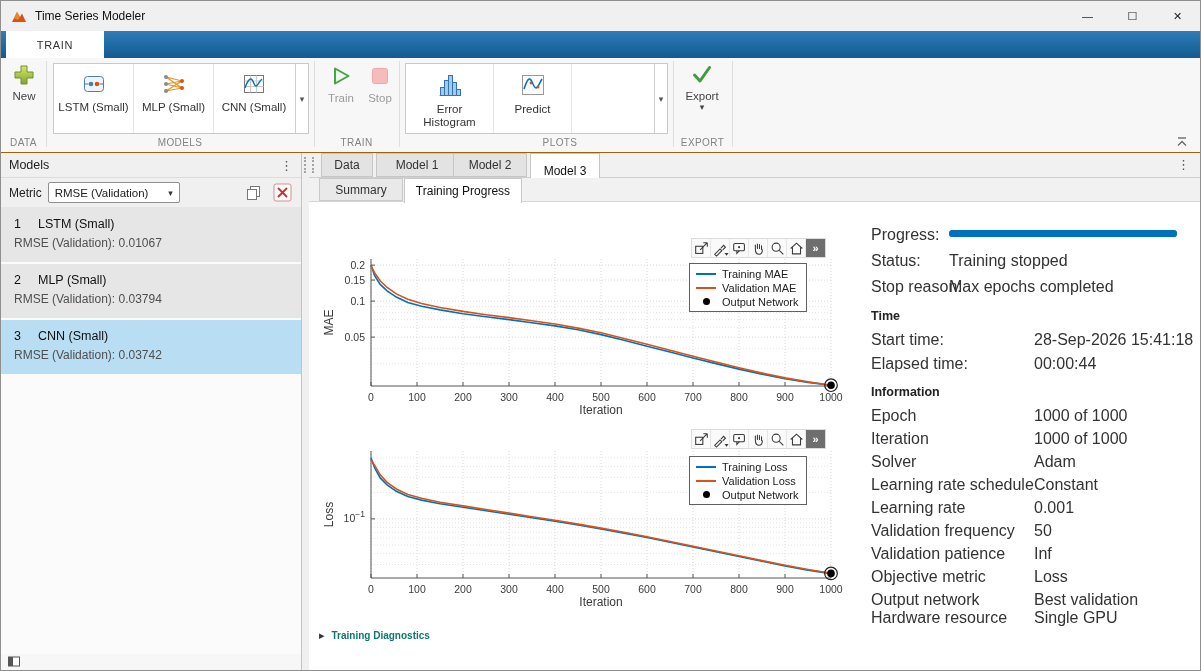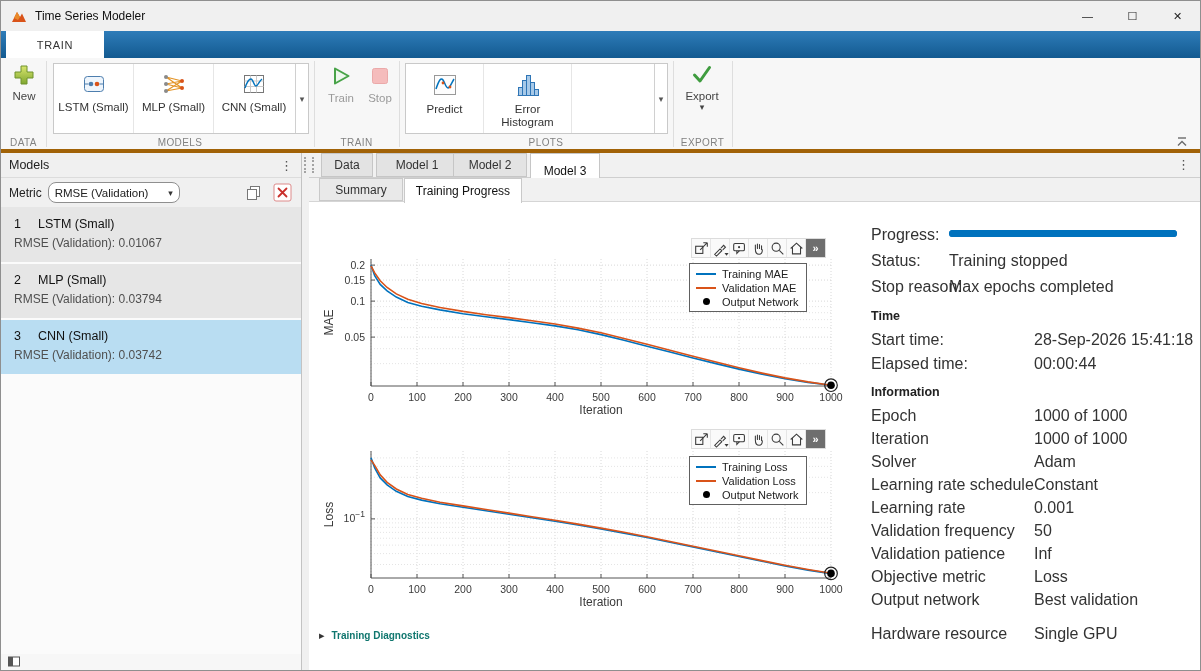--- a/index.html
+++ b/index.html
@@ -6,38 +6,38 @@
 html,body{width:1201px;height:671px}
 body{font-family:"Liberation Sans","DejaVu Sans",sans-serif;font-size:12px;color:#222;background:#fff;position:relative;overflow:hidden;border:1px solid #8f8f8f}
 
 .titlebar{position:absolute;left:0;top:0;width:100%;height:30px;background:#f0f0f0;display:flex;align-items:center;padding-left:10px;gap:8px}
 .title-text{font-size:12px;color:#111}
 .win-btns{position:absolute;right:0;top:0;height:30px;display:flex}
 .win-btn{width:45px;height:30px;display:flex;align-items:center;justify-content:center;font-size:11px;color:#222}
 
 .ribbon-tabs{position:absolute;left:0;top:30px;width:100%;height:27px;background:linear-gradient(#2e7cb9,#135a90)}
 .ribbon-tab{position:absolute;left:5px;top:0;width:98px;height:27px;background:#fff;display:flex;align-items:center;justify-content:center;font-size:11px;letter-spacing:.7px;color:#333}
-.ribbon-body{position:absolute;left:0;top:57px;width:100%;height:95px;background:#f7f7f7;border-bottom:4px solid #a16207}
+.ribbon-body{position:absolute;left:0;top:57px;width:100%;height:95px;background:#f7f7f7;border-bottom:1px solid #a16207}
 .rb-btn{position:absolute;display:flex;flex-direction:column;align-items:center}
 .rb-label{margin-top:4px;font-size:11.5px;color:#444;white-space:nowrap}
 .rb-label.dim{color:#9a9a9a}
 .vdiv{position:absolute;top:3px;height:86px;width:1px;background:#dedede}
 .sec-label{position:absolute;top:79px;height:14px;font-size:10px;color:#828282;text-align:center;letter-spacing:.4px}
 .gallery{position:absolute;background:#fff;border:1px solid #c9c9c9;display:flex}
 .gal-item{display:flex;flex-direction:column;align-items:center;border-right:1px solid #e6e6e6}
 .gal-item svg{margin-top:7px}
 .gal-label{font-size:11.5px;color:#333;margin-top:4px;text-align:center;line-height:13px}
 .gal-arrow-cell{margin-left:auto;width:13px;border-left:1px solid #d0d0d0;display:flex;align-items:center;justify-content:center;font-size:9px;color:#555}
 .caret-small{font-size:9px;color:#444}
 
 .left-panel{position:absolute;left:0;top:152px;width:301px;height:519px;background:#f7f7f7;border-right:1px solid #c3c3c3}
 .lp-header{height:25px;background:#f0f0f0;border-bottom:1px solid #dcdcdc;display:flex;align-items:center;padding:0 8px;font-size:12.5px;color:#222}
 .kebab{margin-left:auto;color:#555;font-size:13px;line-height:1}
 .lp-toolbar{height:30px;display:flex;align-items:center;padding:0 8px;gap:6px;background:#f0f0f0;border-bottom:1px solid #e6e6e6}
-.metric-dd{width:132px;height:21px;background:#fff;border:1px solid #8f8f8f;border-radius:8px;display:flex;align-items:center;padding:4px 6px;font-size:11.5px;gap:4px}
+.metric-dd{width:132px;height:21px;background:#fff;border:1px solid #8f8f8f;border-radius:2px;display:flex;align-items:center;padding:4px 6px;font-size:11.5px;gap:4px}
 .dd-caret{margin-left:auto;font-size:9px;color:#333}
 .tool-btn{width:22px;height:22px;display:flex;align-items:center;justify-content:center}
 .model-list{position:absolute;left:0;top:55px;width:300px;bottom:18px;background:#fbfbfb}
 .model-item{height:54px;background:#e6e6e6;margin-bottom:2px;padding:9px 0 9px 13px}
 .model-item.selected{background:#b9ddf2}
 .mi-line1{font-size:12.5px;color:#111}
 .mi-idx{display:inline-block;width:24px}
 .mi-line2{margin-top:5px;font-size:12px;color:#4f4f4f}
 .lp-collapse{position:absolute;left:6px;bottom:4px}
 .grip{position:absolute;height:16px;border-left:2px dotted #a3a3a3}
@@ -158,61 +158,61 @@
   </div>
   <div class="rb-btn" style="left:362px;top:6px;width:34px">
     <svg width="24" height="24" viewBox="0 0 24 24">
       <rect x="4.5" y="4.5" width="15" height="15" rx="2" fill="#f5bcbc" stroke="#eba9a9"></rect>
     </svg>
     <div class="rb-label dim">Stop</div>
   </div>
   <div class="vdiv" style="left:398px"></div>
 
   <div class="gallery" style="left:404px;top:5px;width:263px;height:71px">
-    <div class="gal-item" style="width:78px">
-      <svg width="28" height="28" viewBox="0 0 28 28">
-        <rect x="3.5" y="4.5" width="21" height="19" fill="#fdfdfd" stroke="#999"></rect>
-        <path d="M5 18c3-9 5-12 7-9s3 8 5 8 4-6 6-9" fill="none" stroke="#0072bd" stroke-width="1.5"></path>
-        <circle cx="12" cy="12" r="1.4" fill="#d95319"></circle>
-          <circle cx="19" cy="16" r="1.4" fill="#d95319"></circle>
-      </svg>
-      <div class="gal-label">Predict</div>
-    </div>
     <div class="gal-item" style="width:88px">
       <svg width="28" height="28" viewBox="0 0 28 28">
         <path d="M3.5 24.5h21" stroke="#888"></path>
         <g fill="#a7c9e8" stroke="#2e75b6">
           <rect x="4.5" y="16.5" width="4" height="8"></rect>
           <rect x="8.5" y="9.5" width="4" height="15"></rect>
           <rect x="12.5" y="4.5" width="4" height="20"></rect>
           <rect x="16.5" y="11.5" width="4" height="13"></rect>
           <rect x="20.5" y="18.5" width="4" height="6"></rect>
         </g>
       </svg>
       <div class="gal-label" style="width:62px">Error Histogram</div>
     </div>
+    <div class="gal-item" style="width:78px">
+      <svg width="28" height="28" viewBox="0 0 28 28">
+        <rect x="3.5" y="4.5" width="21" height="19" fill="#fdfdfd" stroke="#999"></rect>
+        <path d="M5 18c3-9 5-12 7-9s3 8 5 8 4-6 6-9" fill="none" stroke="#0072bd" stroke-width="1.5"></path>
+        <circle cx="12" cy="12" r="1.4" fill="#d95319"></circle>
+          <circle cx="19" cy="16" r="1.4" fill="#d95319"></circle>
+      </svg>
+      <div class="gal-label">Predict</div>
+    </div>
     <div class="gal-arrow-cell">
       <span>▾</span>
     </div>
   </div>
   <div class="vdiv" style="left:672px"></div>
 
   <div class="rb-btn" style="left:677px;top:4px;width:48px">
     <svg width="24" height="24" viewBox="0 0 24 24">
       <path d="M4.5 13l5.5 6L19.5 5.5" fill="none" stroke="#3f9c3f" stroke-width="3" stroke-linecap="round" stroke-linejoin="round"></path>
     </svg>
     <div class="rb-label">Export</div>
     <div class="caret-small">▾</div>
   </div>
   <div class="vdiv" style="left:731px"></div>
 
   <div class="sec-label" style="left:0;width:45px">DATA</div>
   <div class="sec-label" style="left:45px;width:268px">MODELS</div>
   <div class="sec-label" style="left:313px;width:85px">TRAIN</div>
-  <div class="sec-label" style="left:408px;width:274px">PLOTS</div>
+  <div class="sec-label" style="left:422px;width:274px">PLOTS</div>
   <div class="sec-label" style="left:672px;width:59px">EXPORT</div>
 
   <svg style="position:absolute;left:1174px;top:77px" width="14" height="13" viewBox="0 0 14 13">
     <path d="M3 10.5L7 6.5l4 4" stroke="#6b6b6b" fill="none" stroke-width="1.4"></path>
     <path d="M3 3h8" stroke="#6b6b6b" stroke-width="1.4"></path>
   </svg>
 </div>
 
 <div class="left-panel">
   <div class="lp-header">
@@ -561,18 +561,18 @@
 <div class="sp-head" style="top:384px">Information</div>
 <div class="sp-row" style="top:406px"><span class="lab-w">Epoch</span><span>1000 of 1000</span></div>
 <div class="sp-row" style="top:429px"><span class="lab-w">Iteration</span><span>1000 of 1000</span></div>
 <div class="sp-row" style="top:452px"><span class="lab-w">Solver</span><span>Adam</span></div>
 <div class="sp-row" style="top:475px"><span class="lab-w">Learning rate schedule</span><span>Constant</span></div>
 <div class="sp-row" style="top:498px"><span class="lab-w">Learning rate</span><span>0.001</span></div>
 <div class="sp-row" style="top:521px"><span class="lab-w">Validation frequency</span><span>50</span></div>
 <div class="sp-row" style="top:544px"><span class="lab-w">Validation patience</span><span>Inf</span></div>
 <div class="sp-row" style="top:567px"><span class="lab-w">Objective metric</span><span>Loss</span></div>
 <div class="sp-row" style="top:590px"><span class="lab-w">Output network</span><span>Best validation</span></div>
-<div class="sp-row" style="top:624px"><span class="lab-w">Hardware resource</span><span>Single GPU</span></div>
+<div class="sp-row" style="top:608px"><span class="lab-w">Hardware resource</span><span>Single GPU</span></div>
 
 <div class="diag">
   <span class="tri">▸</span>
   <span class="lbl">Training Diagnostics</span>
 </div>
 
 </body></html>

